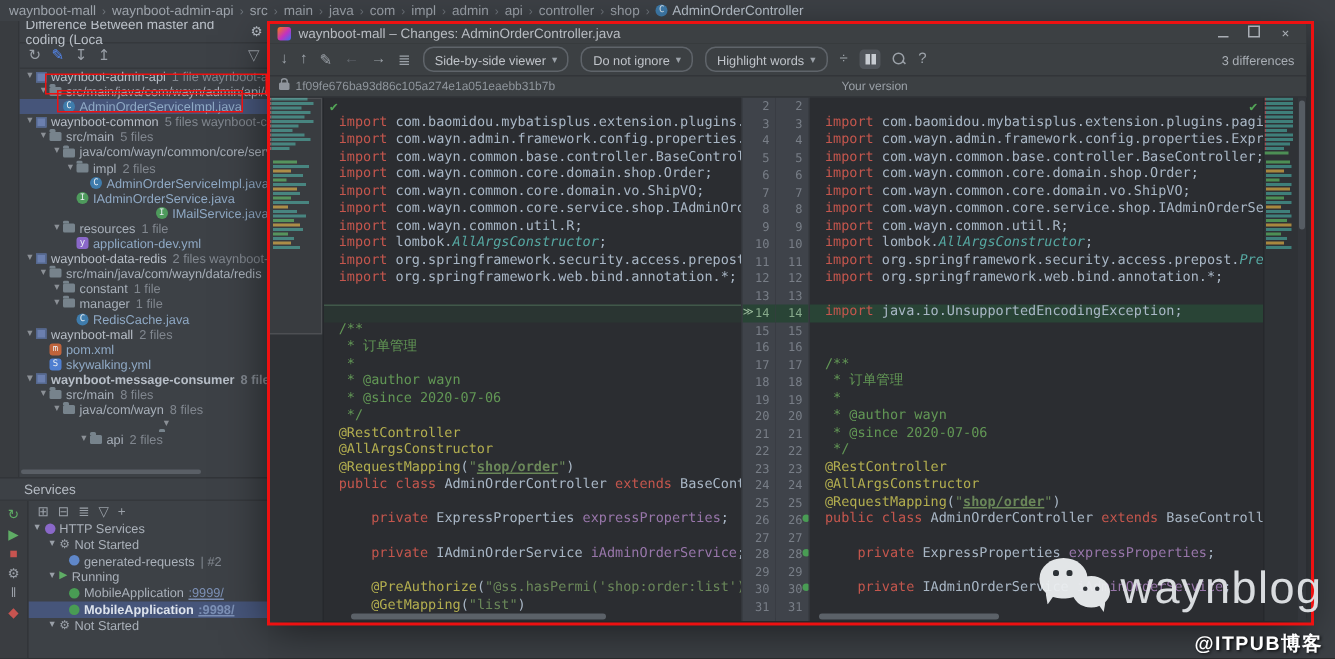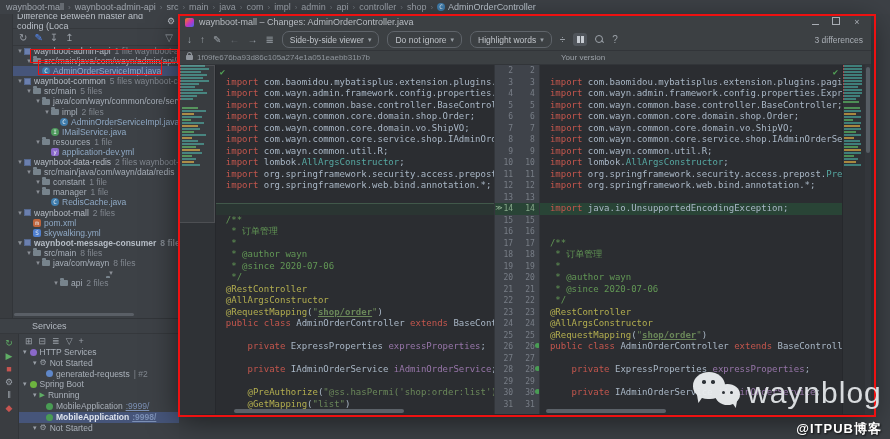--- a/index.html
+++ b/index.html
@@ -36,21 +36,21 @@
   .i-c,.i-i,.i-y,.i-m,.i-s{width:8px;height:8px;border-radius:50%;color:#e9eef3;font-size:6px;line-height:8px;text-align:center;
     font-family:"DejaVu Sans Mono",monospace;}
   .i-c{background:#3f7cac;}
   .i-i{background:#4e9a5c;}
   .i-y{background:#8a68c9;border-radius:2px;}
   .i-m{background:#c0643c;border-radius:2px;}
   .i-s{background:#4f7fd0;border-radius:2px;}
   .tree-hscroll{position:absolute;left:14px;top:313px;width:120px;height:3px;background:#5a5f66;border-radius:2px;}
   
   .services{position:absolute;left:0px;top:318px;width:179px;height:121px;background:#3d4146;border-top:1px solid #323539;}
-  .svc-head{height:14px;display:flex;align-items:center;padding-left:32px;font-size:9px;color:#b4bac2;border-bottom:1px solid #35383c;}
+  .svc-head{height:14px;display:flex;align-items:center;padding-left:16px;font-size:9px;color:#b4bac2;border-bottom:1px solid #35383c;}
   .svc-body{display:flex;height:106px;}
   .svc-icons{width:18px;display:flex;flex-direction:column;align-items:center;gap:3px;padding-top:4px;
     background:#3a3d41;border-right:1px solid #323539;font-size:9px;}
   .svc-main{flex:1;overflow:hidden;}
   .svc-tools{height:13px;display:flex;align-items:center;gap:6px;padding-left:6px;font-size:9px;color:#9aa0a8;}
   .srow{height:10.8px;line-height:10.8px;display:flex;align-items:center;font-size:8.5px;color:#aab1ba;white-space:nowrap;}
   .srow.sel{background:#46557a;color:#dde3ec;font-weight:bold;}
   .slink{color:#7c90b5;text-decoration:underline;margin-left:3px;}
   .dot{display:inline-block;width:7px;height:7px;border-radius:50%;margin-right:3px;flex:0 0 auto;
     font-size:5.5px;line-height:7px;text-align:center;color:#fff;font-family:"DejaVu Sans Mono",monospace;}
@@ -111,21 +111,21 @@
   .grow .mk{position:absolute;left:0px;top:0;color:#9fbf9f;font-size:7px;}
   .grow .gic{position:absolute;right:-1px;top:2px;width:5px;height:5px;border-radius:50%;background:#499c54;}
   .vscroll{width:6px;background:#33363b;position:relative;}
   .vthumb{position:absolute;left:1px;top:2px;width:4px;height:86px;border-radius:2px;background:#565c63;}
   .hscroll{position:absolute;bottom:1px;left:0;height:4px;width:100%;}
   .hthumb{position:absolute;top:0;height:4px;border-radius:2px;background:#5b6168;}
   .okcheck{position:absolute;top:2px;font-size:9px;color:#53a657;z-index:3;}
   
   .tk-k{color:#c4564d;} .tk-d{color:#a9b7c6;} .tk-f{color:#9876aa;}
   .tk-a{color:#b3ae4f;} .tk-s{color:#6a8759;} .tk-su{color:#6a8759;text-decoration:underline;font-weight:bold;}
-  .tk-c{color:#629755;} .tk-it{color:#56a8a2;}
+  .tk-c{color:#629755;} .tk-it{color:#56a8a2;font-style:italic;}
   
   .anno{position:absolute;border:2px solid #ee1111;pointer-events:none;z-index:40;}
   .anno.thin{border-width:1.5px;}
   
   .wm{position:absolute;left:693px;top:372px;z-index:50;display:flex;align-items:center;pointer-events:none;}
   .wm-text{font-size:30px;color:#e3e6e9;opacity:.95;letter-spacing:1px;font-family:"Liberation Sans",sans-serif;}
   .wx{position:relative;width:52px;height:42px;margin-right:2px;opacity:.95;}
   .wx .b1{position:absolute;left:0;top:0;width:32px;height:27px;background:#eceff1;border-radius:50% 50% 46% 46%;}
   .wx .b1::after{content:"";position:absolute;left:4px;bottom:-4px;width:7px;height:8px;background:#eceff1;
     clip-path:polygon(0 0,100% 0,20% 100%);}
@@ -223,20 +223,25 @@
           <span class="tmeta">2 files</span>
         </div>
         <div class="trow" style="padding-left: 39px;">
           <span class="exp"></span>
           <span class="ticon i-c">C</span>
           <span class="tlabel-file">AdminOrderServiceImpl.java</span>
         </div>
         <div class="trow" style="padding-left: 30px;">
           <span class="exp"></span>
           <span class="ticon i-i">I</span>
+          <span class="tlabel-file">IAdminOrderService.java</span>
+        </div>
+        <div class="trow" style="padding-left: 30px; justify-content: flex-end;">
+          <span class="exp"></span>
+          <span class="ticon i-i">I</span>
           <span class="tlabel-file">IMailService.java</span>
         </div>
         <div class="trow" style="padding-left: 21px;">
           <span class="exp">▾</span>
           <span class="ticon i-dir"></span>
           <span class="">resources</span>
           <span class="tmeta">1 file</span>
         </div>
         <div class="trow" style="padding-left: 30px;">
           <span class="exp"></span>
@@ -350,25 +355,20 @@
             <div class="srow" style="padding-left: 14px;">
               <span class="exp g-tool" style="font-size: 7px;">▾</span>
               <span class="g-tool">⚙</span>
               <span>Not Started</span>
             </div>
             <div class="srow" style="padding-left: 24px;">
               <span class="exp g-tool" style="font-size: 7px;"></span>
               <span class="dot d-req"></span>
               <span>generated-requests</span>
               <span class="tmeta"> | #2</span>
-            </div>
-            <div class="srow" style="padding-left: 4px;">
-              <span class="exp g-tool" style="font-size: 7px;">▾</span>
-              <span class="dot d-spring"></span>
-              <span>Spring Boot</span>
             </div>
             <div class="srow" style="padding-left: 14px;">
               <span class="exp g-tool" style="font-size: 7px;">▾</span>
               <span class="g-run">▶</span>
               <span>Running</span>
             </div>
             <div class="srow" style="padding-left: 24px;">
               <span class="exp g-tool" style="font-size: 7px;"></span>
               <span class="dot d-boot"></span>
               <span>MobileApplication</span>

